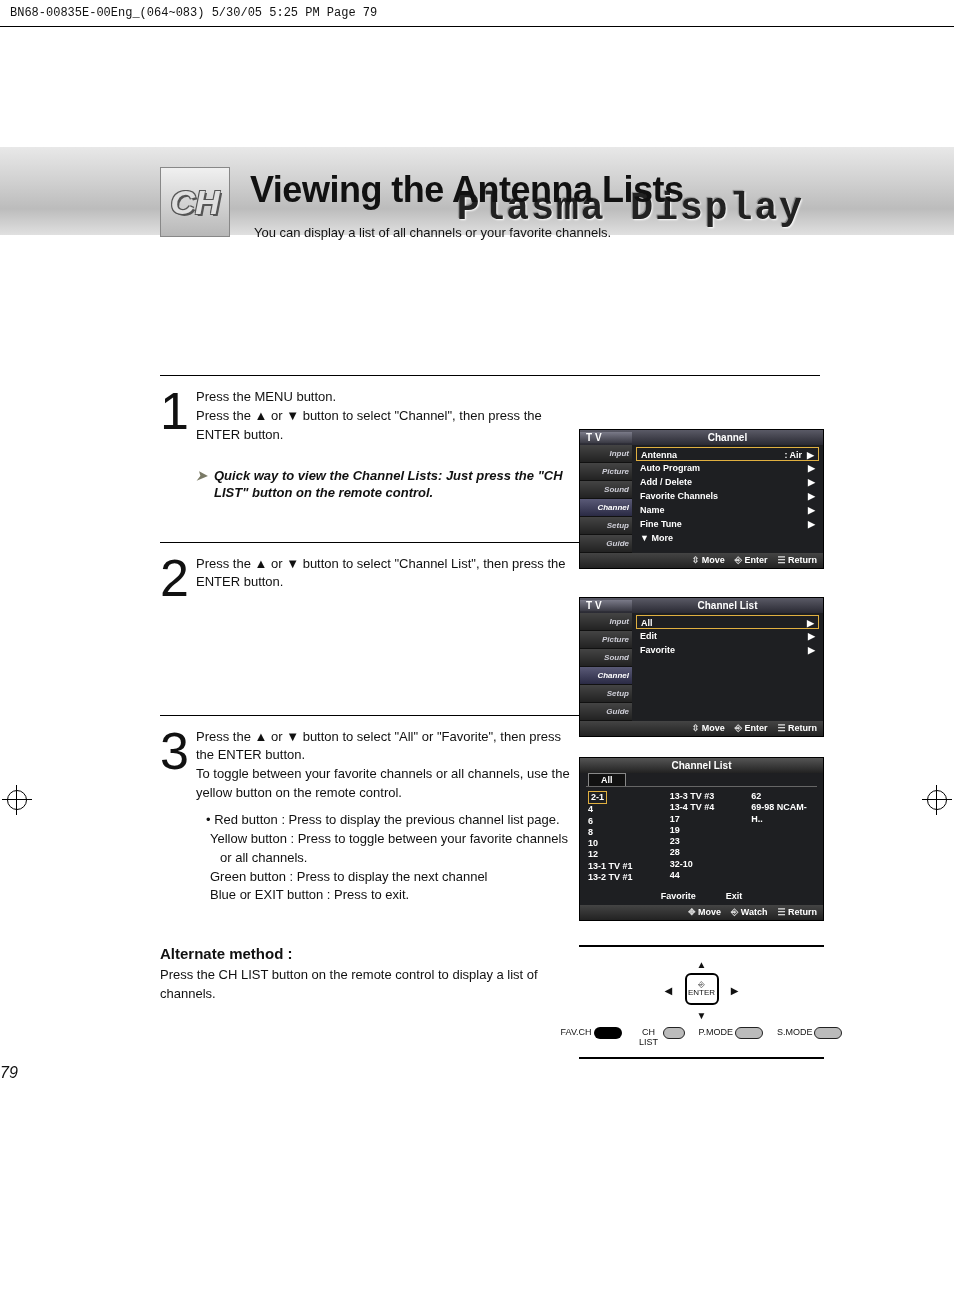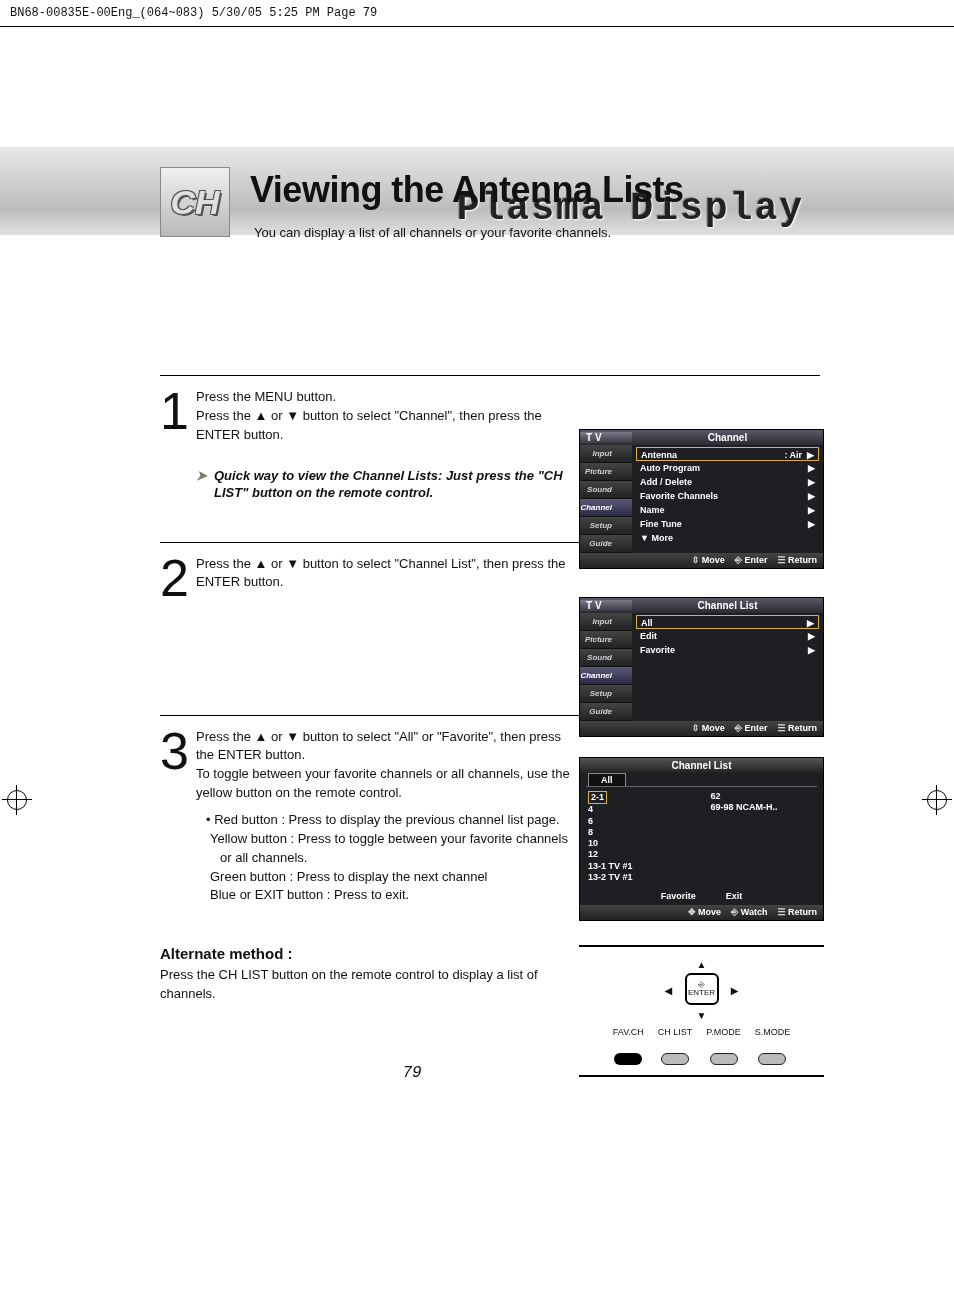--- a/index.html
+++ b/index.html
@@ -111,21 +111,21 @@
     color: #7a7a66;
   }
   .bullets { margin-top: 8px; padding-left: 10px; }
   .bullets div { text-indent: -10px; padding-left: 10px; }
   .alt-head {
     font-weight: bold;
     font-size: 15px;
     margin: 40px 16px 4px 160px;
   }
   .alt-body { margin-left: 160px; width: 400px; line-height: 1.45; }
-  .page-num { text-align: center; padding: 60px 130px 20px 0; font-style: italic; font-size: 16px; font-family: Liberation Mono, monospace; }
+  .page-num { text-align: left; padding: 60px 130px 20px 0; font-style: italic; font-size: 16px; }
 
   
   .osd {
     position: absolute;
     right: 130px;
     width: 245px;
     background: #1e1f22;
     color: #fff;
     font-size: 10px;
     font-weight: bold;
@@ -149,21 +149,21 @@
   .osd-main { flex: 1; text-align: center; }
   .osd-body { display: flex; }
   .osd-side {
     width: 52px;
     background: #2a2a33;
   }
   .osd-side div {
     height: 18px;
     line-height: 18px;
     text-align: right;
-    padding-right: 20px;
+    padding-right: 3px;
     font-size: 8px;
     font-style: italic;
     color: #cfcfd8;
     border-bottom: 1px solid #111;
     background: linear-gradient(#444,#222);
   }
   .osd-side .sel { background: linear-gradient(#5a5a77,#2a2a44); color:#fff;}
   .osd-panel { flex: 1; padding: 2px 4px 0 4px; }
   .osd-row {
     display: flex;
@@ -228,21 +228,21 @@
     position:absolute; left:28px; top:16px; width:34px; height:32px;
     border:2px solid #000; border-radius:6px;
     font-size:8px; display:flex; flex-direction:column; justify-content:center; line-height:1.0;
   }
   .dpad .tri { position:absolute; font-size:10px;}
   .dpad .tu { left:40px; top:2px;}
   .dpad .td { left:40px; bottom:0;}
   .dpad .tl { left:8px; top:28px;}
   .dpad .tr { right:8px; top:28px;}
   .remote-row { display:flex; justify-content:center; gap:14px; font-size:9px; }
-  .remote-row .btn { display:flex; flex-direction:column; align-items:center; gap:16px;}
+  .remote-row .btn { display:flex; flex-direction:row; align-items:flex-start; gap:2px;}
   .pill {
     width:28px; height:12px; border-radius:6px; background:#000;
   }
   .pill.gray { background:#bbb; border:1px solid #222; }
   .remote2 .remote-row .btn:nth-child(2) .lbl {
     border:1px solid #000; border-radius:9px; padding:0 3px;
   }
   .remote2 .oval {
     border:1.5px solid #000; border-radius:18px; padding:2px 6px; display:inline-block;
   }
@@ -408,20 +408,30 @@
         <div><span class="first">2-1</span></div>
         <div>4</div>
         <div>6</div>
         <div>8</div>
         <div>10</div>
         <div>12</div>
         <div>13-1 TV #1</div>
         <div>13-2 TV #1</div>
       </div>
       <div class="chlist-col">
+        <div>13-3 TV #3</div>
+        <div>13-4 TV #4</div>
+        <div>17</div>
+        <div>19</div>
+        <div>23</div>
+        <div>28</div>
+        <div>32-10</div>
+        <div>44</div>
+      </div>
+      <div class="chlist-col">
         <div>62</div>
         <div>69-98 NCAM-H..</div>
       </div>
     </div>
     <div class="chlist-labels">
       <span>Favorite</span>
       <span>Exit</span>
     </div>
     <div class="osd-footer">
       <span>Move</span>

